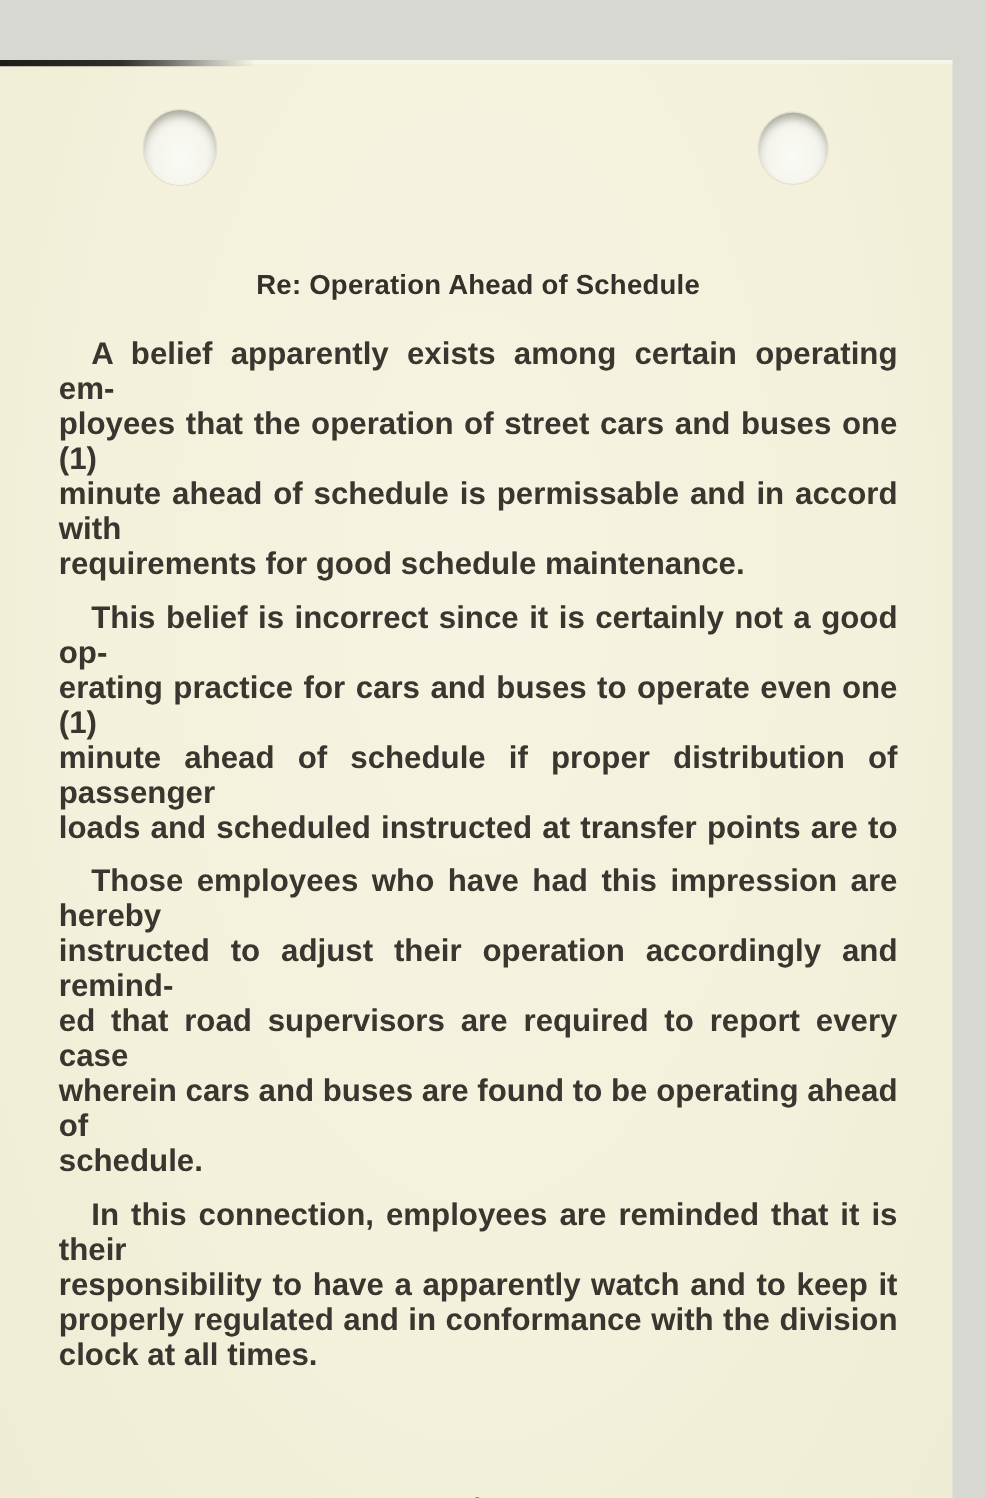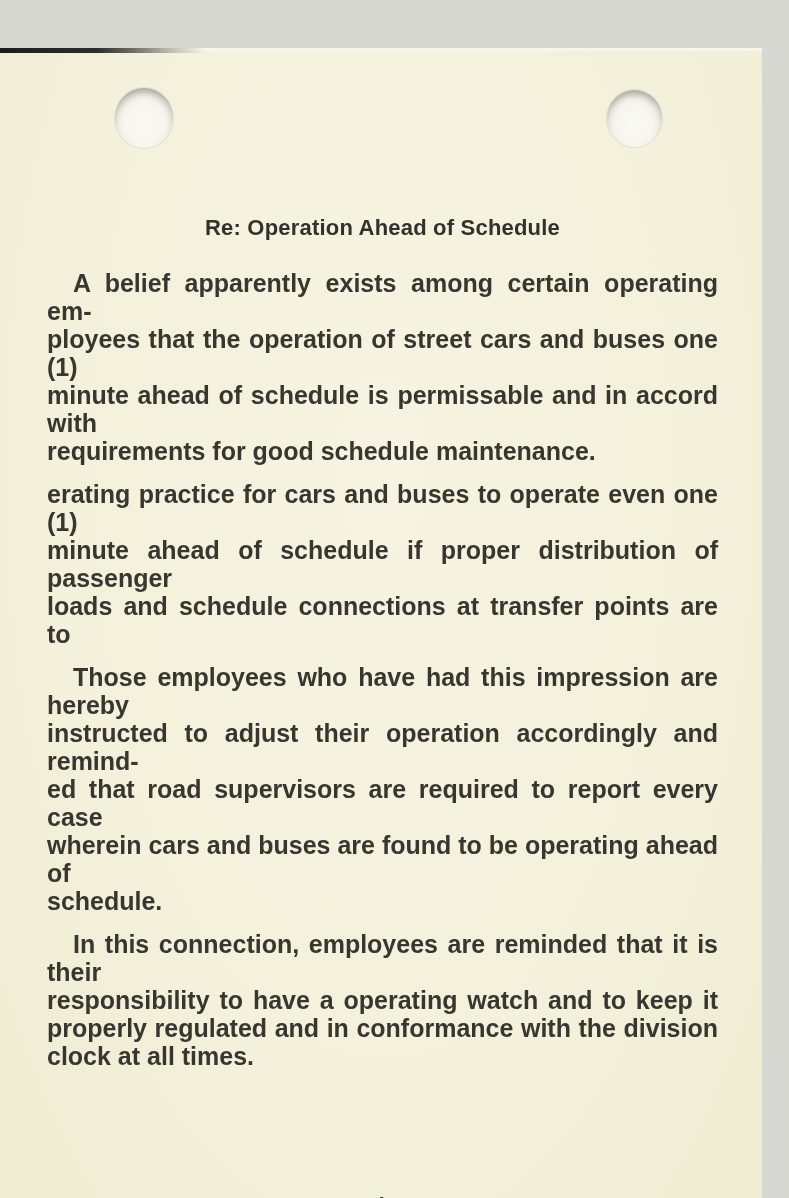--- a/index.html
+++ b/index.html
@@ -62,34 +62,35 @@
   <div class="content">
     <h1 class="title">Re: Operation Ahead of Schedule</h1>
     <div>
         <div class="para">
           <div class="line first">A belief apparently exists among certain operating em-</div>
           <div class="line">ployees that the operation of street cars and buses one (1)</div>
           <div class="line">minute ahead of schedule is permissable and in accord with</div>
           <div class="line last">requirements for good schedule maintenance.</div>
         </div>
         <div class="para">
+          <div class="line first">This belief is incorrect since it is certainly not a good op-</div>
           <div class="line">erating practice for cars and buses to operate even one (1)</div>
           <div class="line">minute ahead of schedule if proper distribution of passenger</div>
-          <div class="line">loads and schedule connections at transfer points are to</div>
+          <div class="line">loads and scheduled instructed at transfer points are to</div>
         </div>
         <div class="para">
           <div class="line first">Those employees who have had this impression are hereby</div>
           <div class="line">instructed to adjust their operation accordingly and remind-</div>
           <div class="line">ed that road supervisors are required to report every case</div>
           <div class="line">wherein cars and buses are found to be operating ahead of</div>
           <div class="line last">schedule.</div>
         </div>
         <div class="para">
           <div class="line first">In this connection, employees are reminded that it is their</div>
-          <div class="line">responsibility to have a operating watch and to keep it</div>
+          <div class="line">responsibility to have a apparently watch and to keep it</div>
           <div class="line">properly regulated and in conformance with the division</div>
           <div class="line last">clock at all times.</div>
         </div>
       </div>
   </div>
 
   <div class="page-number">- 4 -</div>
 
   <div class="bottom-edge"></div>
   <div class="below-edge"></div>

